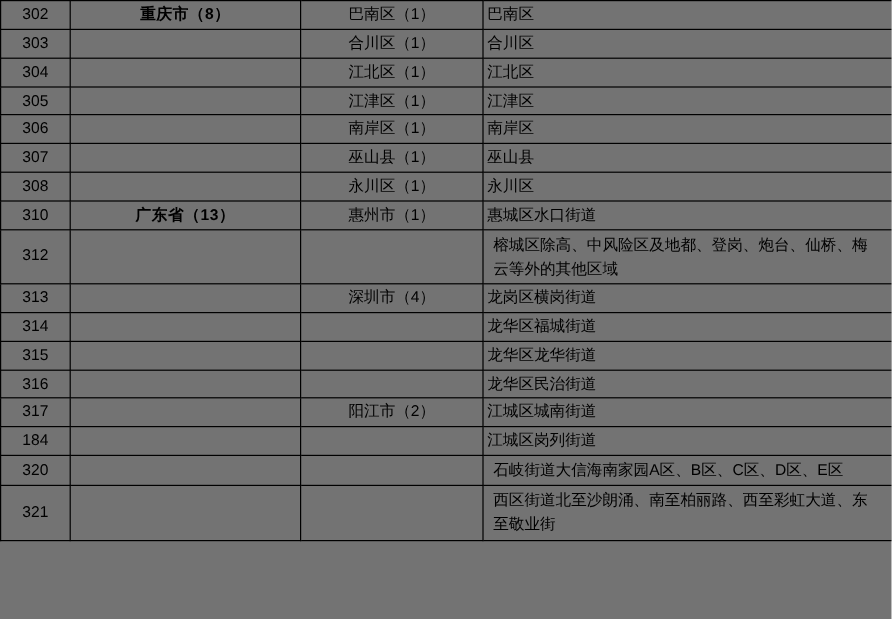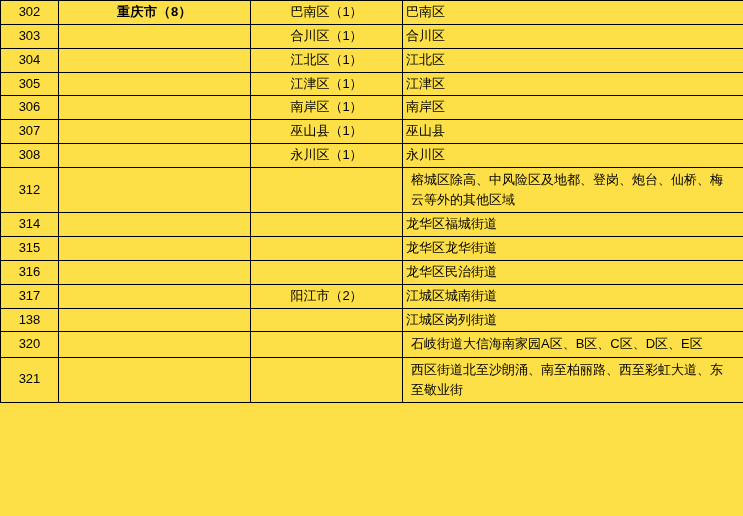--- a/index.html
+++ b/index.html
@@ -9,21 +9,21 @@
   }
   body {
     font-family: "Liberation Sans", "DejaVu Sans", sans-serif;
     color: #000000;
   }
   #page {
     width: 743px;
     height: 516px;
     position: relative;
     overflow: hidden;
-    background: #fde047;
+    background: #737373;
     box-sizing: border-box;
   }
   table.risk-table {
     border-collapse: collapse;
     width: 743px;
     table-layout: fixed;
     font-size: 13px;
   }
   table.risk-table td {
     border: 1px solid #000000;
@@ -108,24 +108,36 @@
         <td class="city">巫山县（1）</td>
         <td class="area">巫山县</td>
       </tr>
       <tr>
         <td class="num">308</td>
         <td class="prov"></td>
         <td class="city">永川区（1）</td>
         <td class="area">永川区</td>
       </tr>
       <tr>
+        <td class="num">310</td>
+        <td class="prov">广东省（13）</td>
+        <td class="city">惠州市（1）</td>
+        <td class="area">惠城区水口街道</td>
+      </tr>
+      <tr>
         <td class="num tall2">312</td>
         <td class="prov"></td>
         <td class="city"></td>
         <td class="area multi">榕城区除高、中风险区及地都、登岗、炮台、仙桥、梅云等外的其他区域</td>
+      </tr>
+      <tr>
+        <td class="num">313</td>
+        <td class="prov"></td>
+        <td class="city">深圳市（4）</td>
+        <td class="area">龙岗区横岗街道</td>
       </tr>
       <tr>
         <td class="num">314</td>
         <td class="prov"></td>
         <td class="city"></td>
         <td class="area">龙华区福城街道</td>
       </tr>
       <tr>
         <td class="num">315</td>
         <td class="prov"></td>
@@ -138,21 +150,21 @@
         <td class="city"></td>
         <td class="area">龙华区民治街道</td>
       </tr>
       <tr>
         <td class="num">317</td>
         <td class="prov"></td>
         <td class="city">阳江市（2）</td>
         <td class="area">江城区城南街道</td>
       </tr>
       <tr>
-        <td class="num">138</td>
+        <td class="num">184</td>
         <td class="prov"></td>
         <td class="city"></td>
         <td class="area">江城区岗列街道</td>
       </tr>
       <tr>
         <td class="num tall2">320</td>
         <td class="prov"></td>
         <td class="city"></td>
         <td class="area multi">石岐街道大信海南家园A区、B区、C区、D区、E区</td>
       </tr>

